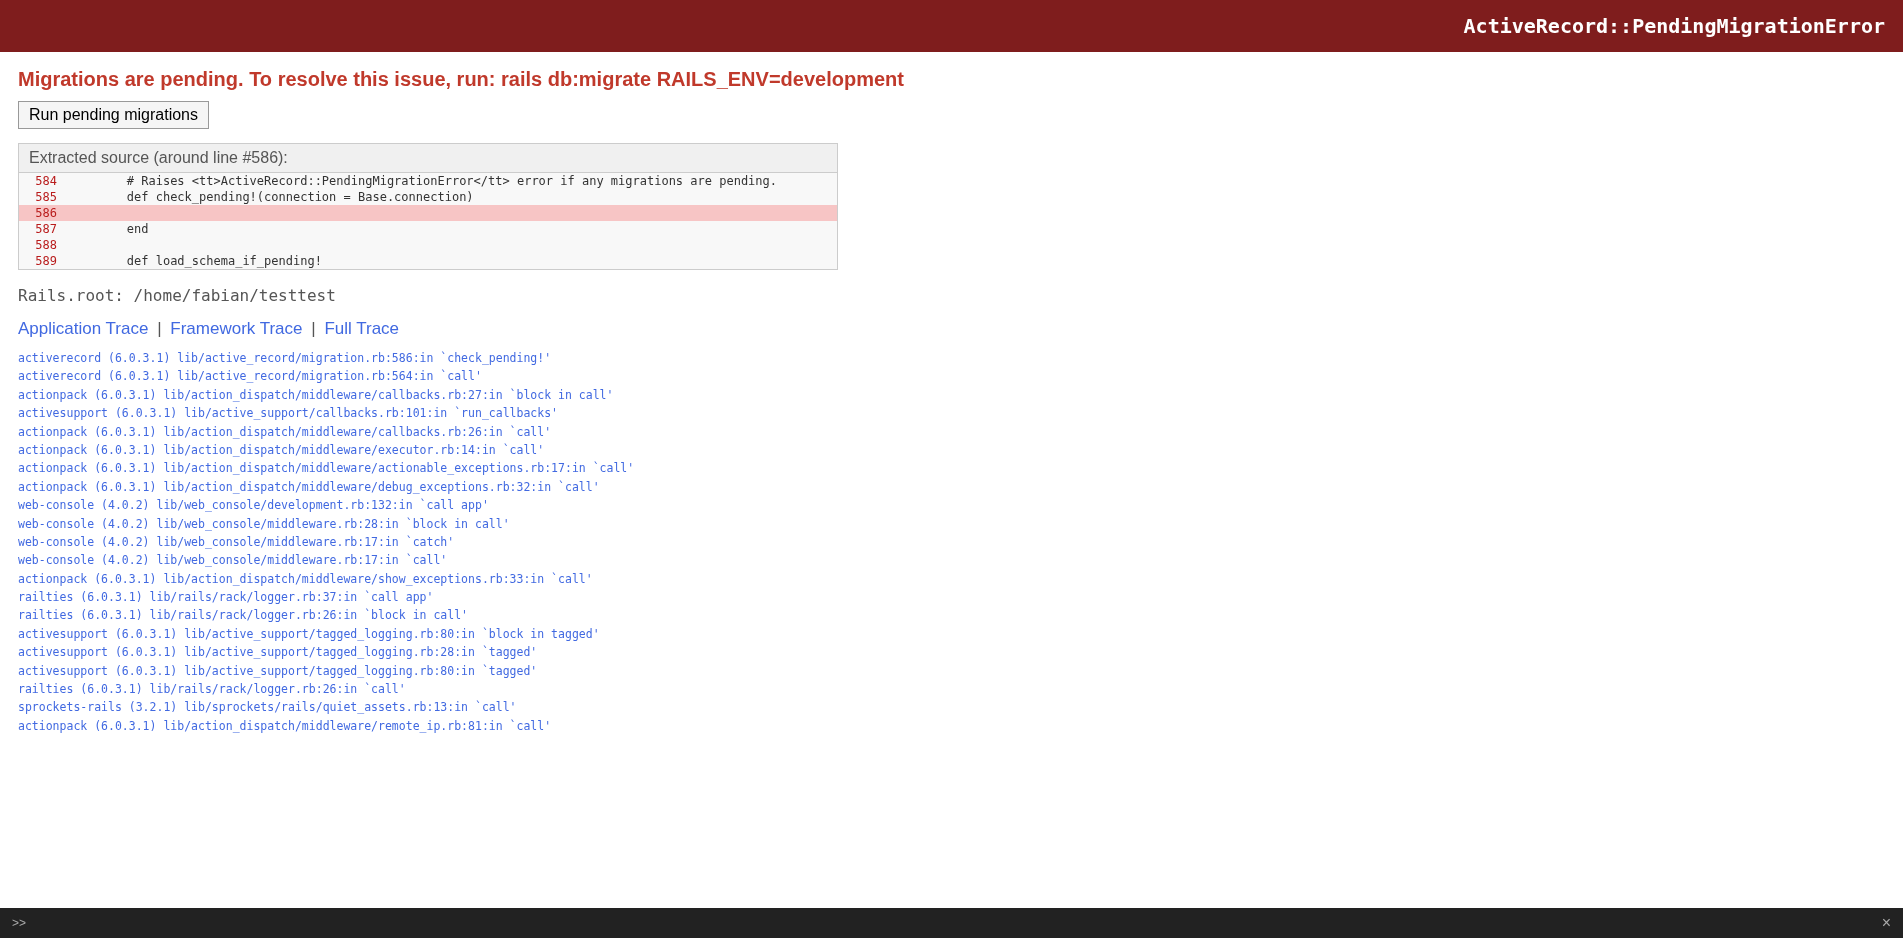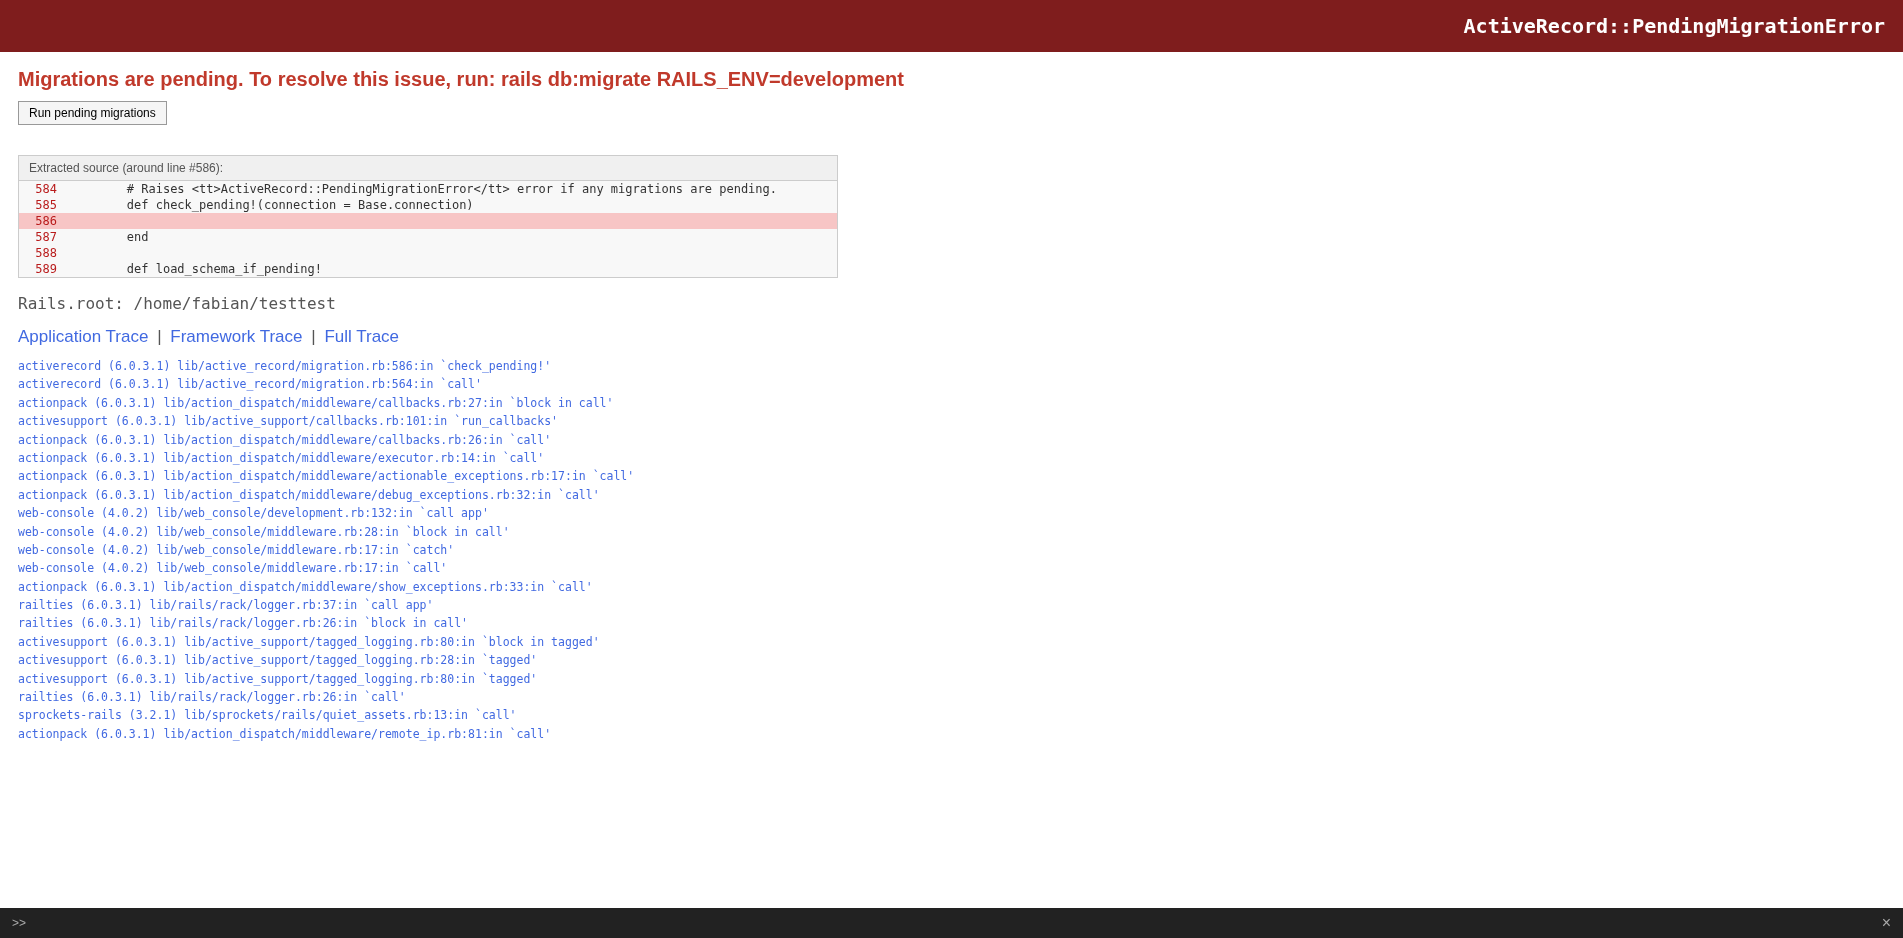--- a/index.html
+++ b/index.html
@@ -25,36 +25,36 @@
       color: #c0392b;
       font-size: 20px;
       font-weight: bold;
       margin-bottom: 10px;
     }
 
     #run-button {
       background: #f5f5f5;
       border: 1px solid #999;
       padding: 4px 10px;
-      font-size: 12px;
+      font-size: 16px;
       cursor: pointer;
-      margin-bottom: 30px;
+      margin-bottom: 14px;
     }
 
     #source-box {
       border: 1px solid #ccc;
       background: #f8f8f8;
       margin-bottom: 16px;
       max-width: 820px;
     }
     #source-box-header {
       background: #f0f0f0;
       border-bottom: 1px solid #ccc;
       padding: 5px 10px;
-      font-size: 12px;
+      font-size: 16px;
       color: #555;
     }
     #source-code {
       font-family: monospace;
       font-size: 12px;
     }
     .code-line {
       display: flex;
       padding: 1px 0;
     }

